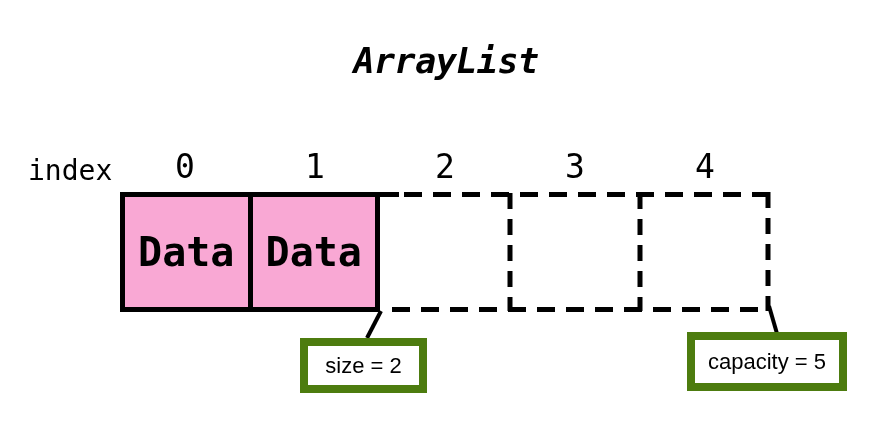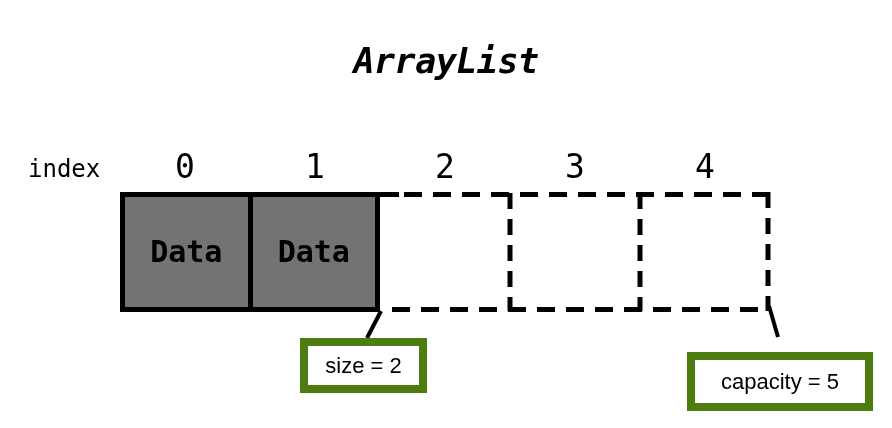--- a/index.html
+++ b/index.html
@@ -23,21 +23,21 @@
     font-style: italic;
     font-weight: bold;
     font-size: 35px;
     line-height: 1;
     letter-spacing: -0.5px;
   }
   .index-label {
     position: absolute;
     left: 28px;
     top: 157px;
-    font-size: 24px;
+    font-size: 28px;
     line-height: 1;
   }
   .idx {
     position: absolute;
     top: 150px;
     width: 130px;
     text-align: center;
     font-size: 33px;
     line-height: 1;
   }
@@ -54,23 +54,23 @@
     height: 120px;
     border: 5px solid #000000;
     display: flex;
     background: #d6eda0;
   }
   .cell {
     flex: 1 1 0;
     display: flex;
     align-items: center;
     justify-content: center;
-    background: #737373;
+    background: #f9a8d4;
     font-weight: bold;
-    font-size: 30px;
+    font-size: 40px;
     line-height: 1;
   }
   .cell.first { border-right: 5px solid #000000; }
   svg.overlay {
     position: absolute;
     left: 0;
     top: 0;
     pointer-events: none;
   }
   .callout {
@@ -78,21 +78,21 @@
     background: #ffffff;
     border: 8px solid #4d7c0f;
     display: flex;
     align-items: center;
     justify-content: center;
     font-family: "Liberation Sans", sans-serif;
     font-size: 22px;
     line-height: 1;
   }
   .size-box { left: 300px; top: 338px; width: 127px; height: 55px; }
-  .cap-box  { left: 687px; top: 352px; width: 186px; height: 59px; justify-content: center; }
+  .cap-box  { left: 687px; top: 332px; width: 160px; height: 59px; justify-content: center; }
 </style>
 </head>
 <body>
 
 <div class="canvas">
 
   <div class="title">ArrayList</div>
 
   <div class="index-label">index</div>
   <div class="idx i0">0</div>

